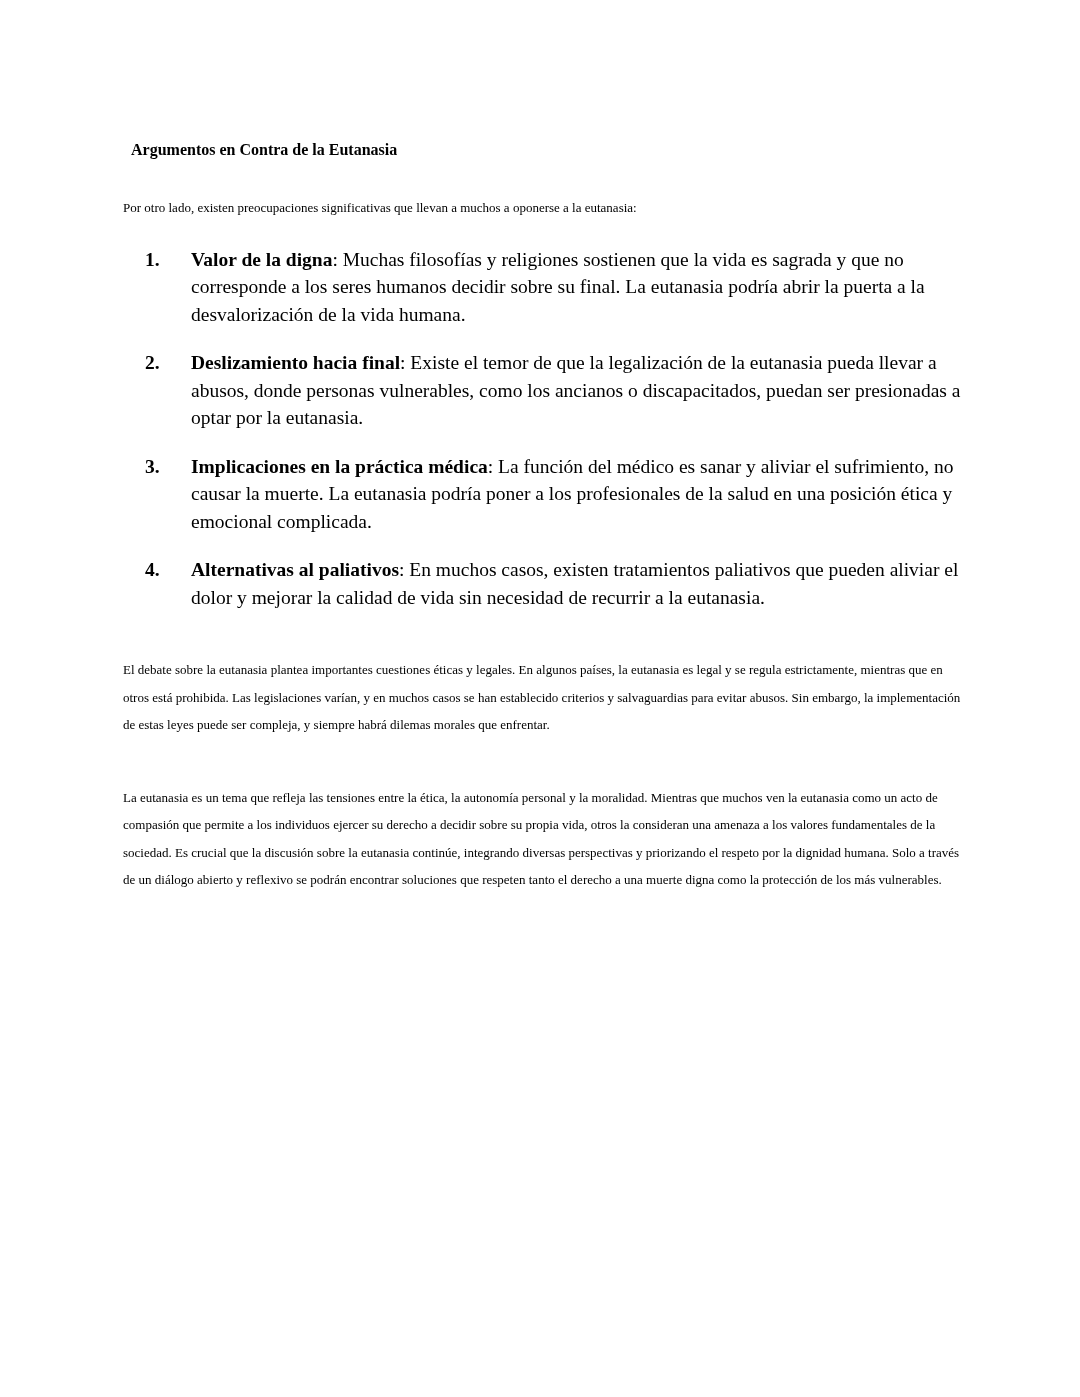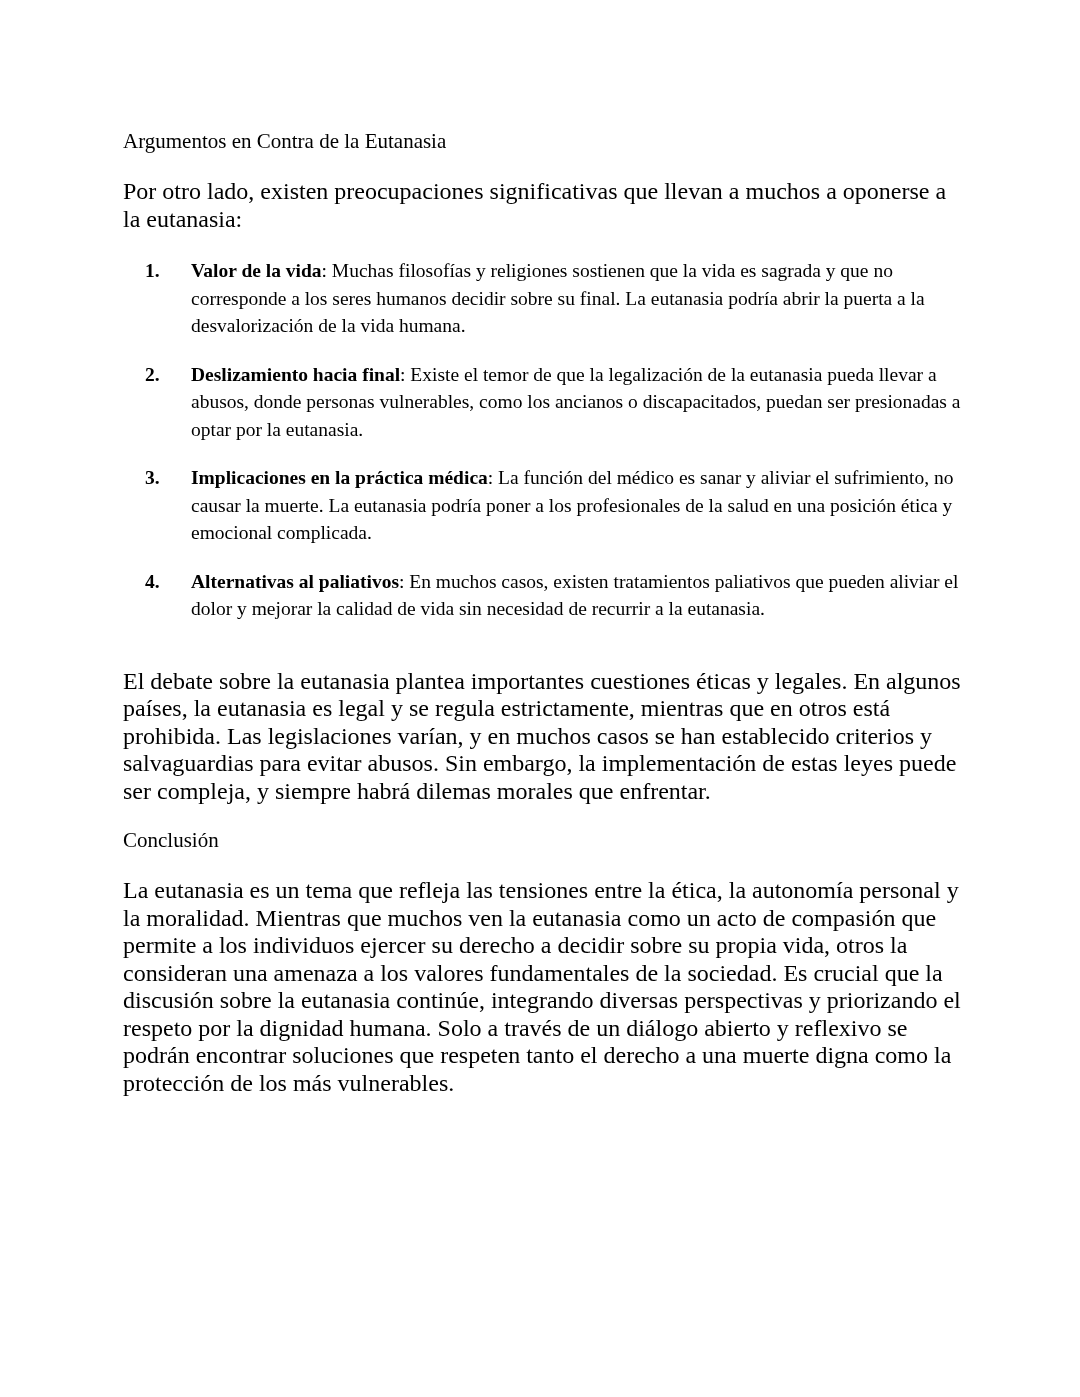--- a/index.html
+++ b/index.html
@@ -26,31 +26,31 @@
     width: 840px;
     font-family: "Liberation Serif", "DejaVu Serif", serif;
     font-size: 19.5px;
     line-height: 27.5px;
     color: #000000;
     text-align: left;
     -webkit-font-smoothing: antialiased;
   }
 
   .section-heading {
-    font-weight: normal;
-    font-size: 21px;
+    font-weight: bold;
+    font-size: 16px;
     line-height: 27px;
-    margin: 0;
+    margin: 8px;
     padding: 0;
   }
 
   .para {
     margin: 0;
     padding: 0;
-    font-size: 24px;
+    font-size: 13px;
     line-height: 27.5px;
   }
 
   
   .gap-after-heading { height: 23px; }
   .gap-after-para    { height: 24px; }
   .gap-before-heading{ height: 22px; }
 
   ol.num-list {
     margin: 0;
@@ -91,40 +91,39 @@
   <div class="doc-body">
 
     <h2 class="section-heading">Argumentos en Contra de la Eutanasia</h2>
     <div class="gap-after-heading"></div>
 
     <p class="para">Por otro lado, existen preocupaciones significativas que llevan a muchos a oponerse a la eutanasia:</p>
     <div class="gap-after-para"></div>
 
     <ol class="num-list">
       <li>
-        <span class="marker">1.</span><span class="lead">Valor de la vida</span><span>: Muchas filosofías y religiones sostienen que la vida es sagrada y que no corresponde a los seres humanos decidir sobre su final. La eutanasia podría abrir la puerta a la desvalorización de la vida humana.</span>
+        <span class="marker">1.</span><span class="lead">Valor de la digna</span><span>: Muchas filosofías y religiones sostienen que la vida es sagrada y que no corresponde a los seres humanos decidir sobre su final. La eutanasia podría abrir la puerta a la desvalorización de la vida humana.</span>
       </li>
       <li>
         <span class="marker">2.</span><span class="lead">Deslizamiento hacia final</span><span>: Existe el temor de que la legalización de la eutanasia pueda llevar a abusos, donde personas vulnerables, como los ancianos o discapacitados, puedan ser presionadas a optar por la eutanasia.</span>
       </li>
       <li>
         <span class="marker">3.</span><span class="lead">Implicaciones en la práctica médica</span><span>: La función del médico es sanar y aliviar el sufrimiento, no causar la muerte. La eutanasia podría poner a los profesionales de la salud en una posición ética y emocional complicada.</span>
       </li>
       <li>
         <span class="marker">4.</span><span class="lead">Alternativas al paliativos</span><span>: En muchos casos, existen tratamientos paliativos que pueden aliviar el dolor y mejorar la calidad de vida sin necesidad de recurrir a la eutanasia.</span>
       </li>
     </ol>
 
     <div class="gap-before-heading"></div>
 
     <div class="gap-after-heading"></div>
 
     <p class="para">El debate sobre la eutanasia plantea importantes cuestiones éticas y legales. En algunos países, la eutanasia es legal y se regula estrictamente, mientras que en otros está prohibida. Las legislaciones varían, y en muchos casos se han establecido criterios y salvaguardias para evitar abusos. Sin embargo, la implementación de estas leyes puede ser compleja, y siempre habrá dilemas morales que enfrentar.</p>
 
     <div class="gap-before-heading"></div>
 
-    <h2 class="section-heading">Conclusión</h2>
     <div class="gap-after-heading"></div>
 
     <p class="para">La eutanasia es un tema que refleja las tensiones entre la ética, la autonomía personal y la moralidad. Mientras que muchos ven la eutanasia como un acto de compasión que permite a los individuos ejercer su derecho a decidir sobre su propia vida, otros la consideran una amenaza a los valores fundamentales de la sociedad. Es crucial que la discusión sobre la eutanasia continúe, integrando diversas perspectivas y priorizando el respeto por la dignidad humana. Solo a través de un diálogo abierto y reflexivo se podrán encontrar soluciones que respeten tanto el derecho a una muerte digna como la protección de los más vulnerables.</p>
 
   </div>
 </div>
 
 </body></html>

